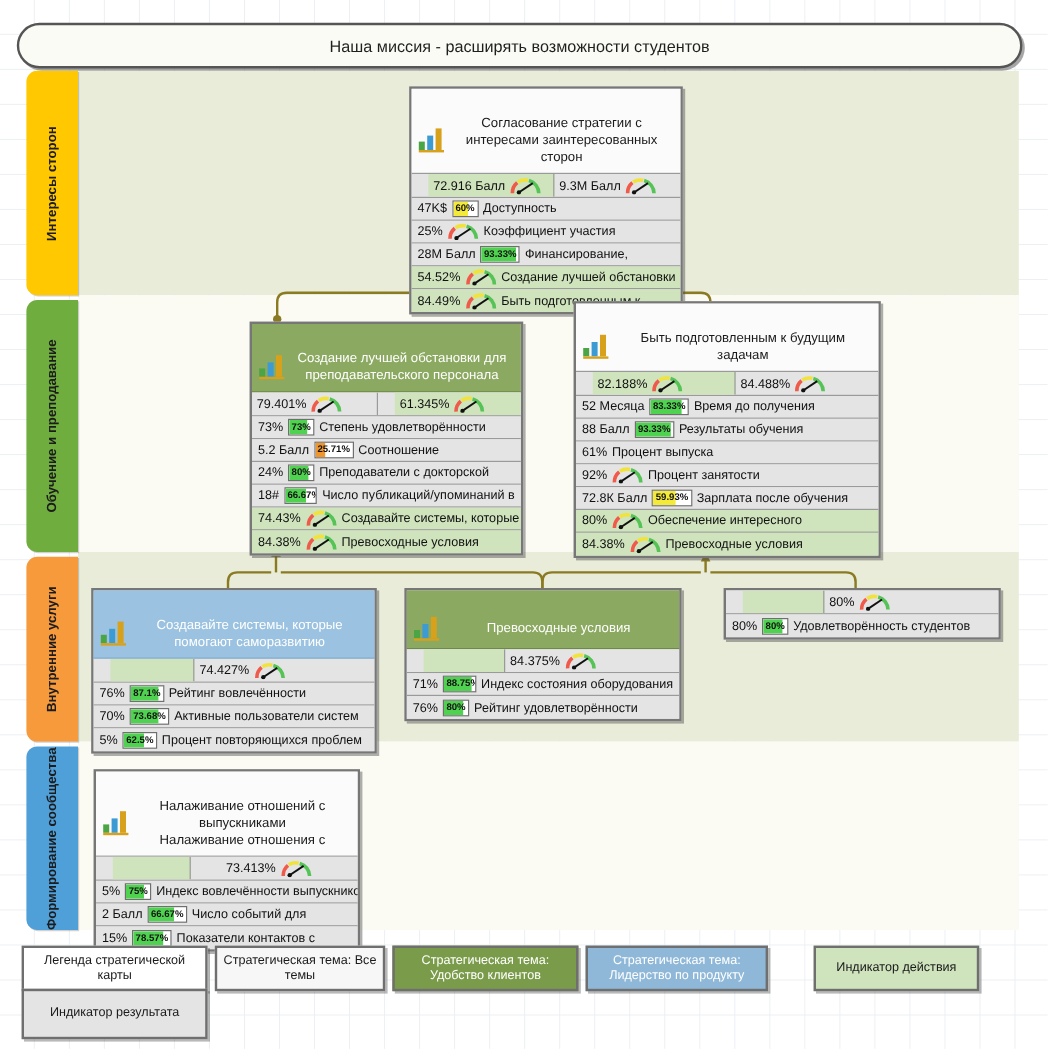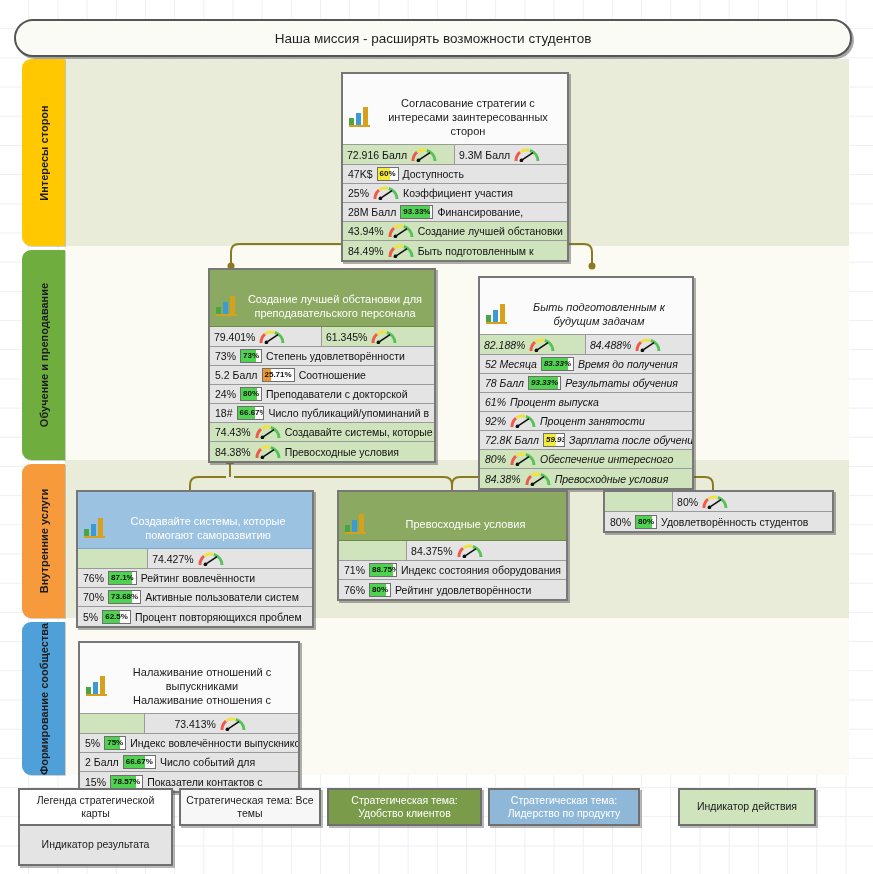--- a/index.html
+++ b/index.html
@@ -80,21 +80,21 @@
   }
   .mrow:last-child{border-bottom:none;}
   .mrow.hl{background:#cfe3bd;}
   .mrow.split{padding:0;gap:0;}
   .mrow .half{
     flex:1 1 50%;display:flex;align-items:center;gap:4px;
     padding:2px 4px;box-sizing:border-box;min-height:19px;
     border-right:1px solid #9a9a9a;
   }
   .mrow .half:last-child{border-right:none;}
-  .mrow .half.hl{background:#cfe3bd;}
+  .mrow .half.hl{background:#cfe3bd;margin-left:14px;}
   .mrow .half.empty{background:#cfe3bd;}
   .val{font-size:10.5px;color:#111;}
   .lbl{font-size:10.5px;color:#111;}
 
   
   .badge{
     display:inline-block;position:relative;overflow:hidden;
     border:1.5px solid #6f6f6f;background:#ffffff;
     font-size:8px;font-weight:bold;color:#111;
     padding:0 2px;line-height:12px;height:14px;
@@ -218,21 +218,21 @@
           <circle cx="7.4" cy="12.4" r="1.8" fill="#111"></circle>
         </svg>
         <span class="lbl">Коэффициент участия</span>
       </div>
       <div class="mrow">
         <span class="val">28M Балл</span>
         <span class="badge"><span class="fill" style="width:93%;background:#4fd24f;"></span><span class="txt">93.33%</span></span>
         <span class="lbl">Финансирование,</span>
       </div>
       <div class="mrow hl">
-        <span class="val">43.94%</span>
+        <span class="val">54.52%</span>
         <svg class="gauge" viewBox="0 0 26 14">
           <path d="M2,13 A11,11 0 0 1 6,4.2" stroke="#f05a4a" stroke-width="3" fill="none"></path>
           <path d="M6.6,3.7 A11,11 0 0 1 15,2.3" stroke="#f2e23c" stroke-width="3" fill="none"></path>
           <path d="M15.8,2.5 A11,11 0 0 1 24,13" stroke="#55c356" stroke-width="3" fill="none"></path>
           <path d="M7,12.6 L19,4.6" stroke="#111" stroke-width="1.6" fill="none"></path>
           <circle cx="7.4" cy="12.4" r="1.8" fill="#111"></circle>
         </svg>
         <span class="lbl">Создание лучшей обстановки</span>
       </div>
       <div class="mrow hl">
@@ -317,21 +317,21 @@
           <path d="M2,13 A11,11 0 0 1 6,4.2" stroke="#f05a4a" stroke-width="3" fill="none"></path>
           <path d="M6.6,3.7 A11,11 0 0 1 15,2.3" stroke="#f2e23c" stroke-width="3" fill="none"></path>
           <path d="M15.8,2.5 A11,11 0 0 1 24,13" stroke="#55c356" stroke-width="3" fill="none"></path>
           <path d="M7,12.6 L19,4.6" stroke="#111" stroke-width="1.6" fill="none"></path>
           <circle cx="7.4" cy="12.4" r="1.8" fill="#111"></circle>
         </svg>
         <span class="lbl">Превосходные условия</span>
       </div>
     </div>
 
-  <div class="card theme-white" id="card2" style="left:478px;top:276px;width:216px;font-style:italic;">
+  <div class="card theme-white" id="card2" style="left:478px;top:251px;width:256px;">
       <div class="card-head">
         <span class="chart-ico">
           <i class="b1"></i>
           <i class="b2"></i>
           <i class="b3"></i>
           <u></u>
         </span>
         <span class="title">Быть подготовленным к будущим задачам</span>
       </div>
       <div class="mrow split">
@@ -355,21 +355,21 @@
             <circle cx="7.4" cy="12.4" r="1.8" fill="#111"></circle>
           </svg>
         </div>
       </div>
       <div class="mrow">
         <span class="val">52 Месяца</span>
         <span class="badge"><span class="fill" style="width:83%;background:#4fd24f;"></span><span class="txt">83.33%</span></span>
         <span class="lbl">Время до получения</span>
       </div>
       <div class="mrow">
-        <span class="val">78 Балл</span>
+        <span class="val">88 Балл</span>
         <span class="badge"><span class="fill" style="width:93%;background:#4fd24f;"></span><span class="txt">93.33%</span></span>
         <span class="lbl">Результаты обучения</span>
       </div>
       <div class="mrow">
         <span class="val">61%</span>
         <span class="lbl">Процент выпуска</span>
       </div>
       <div class="mrow">
         <span class="val">92%</span>
         <svg class="gauge" viewBox="0 0 26 14">

